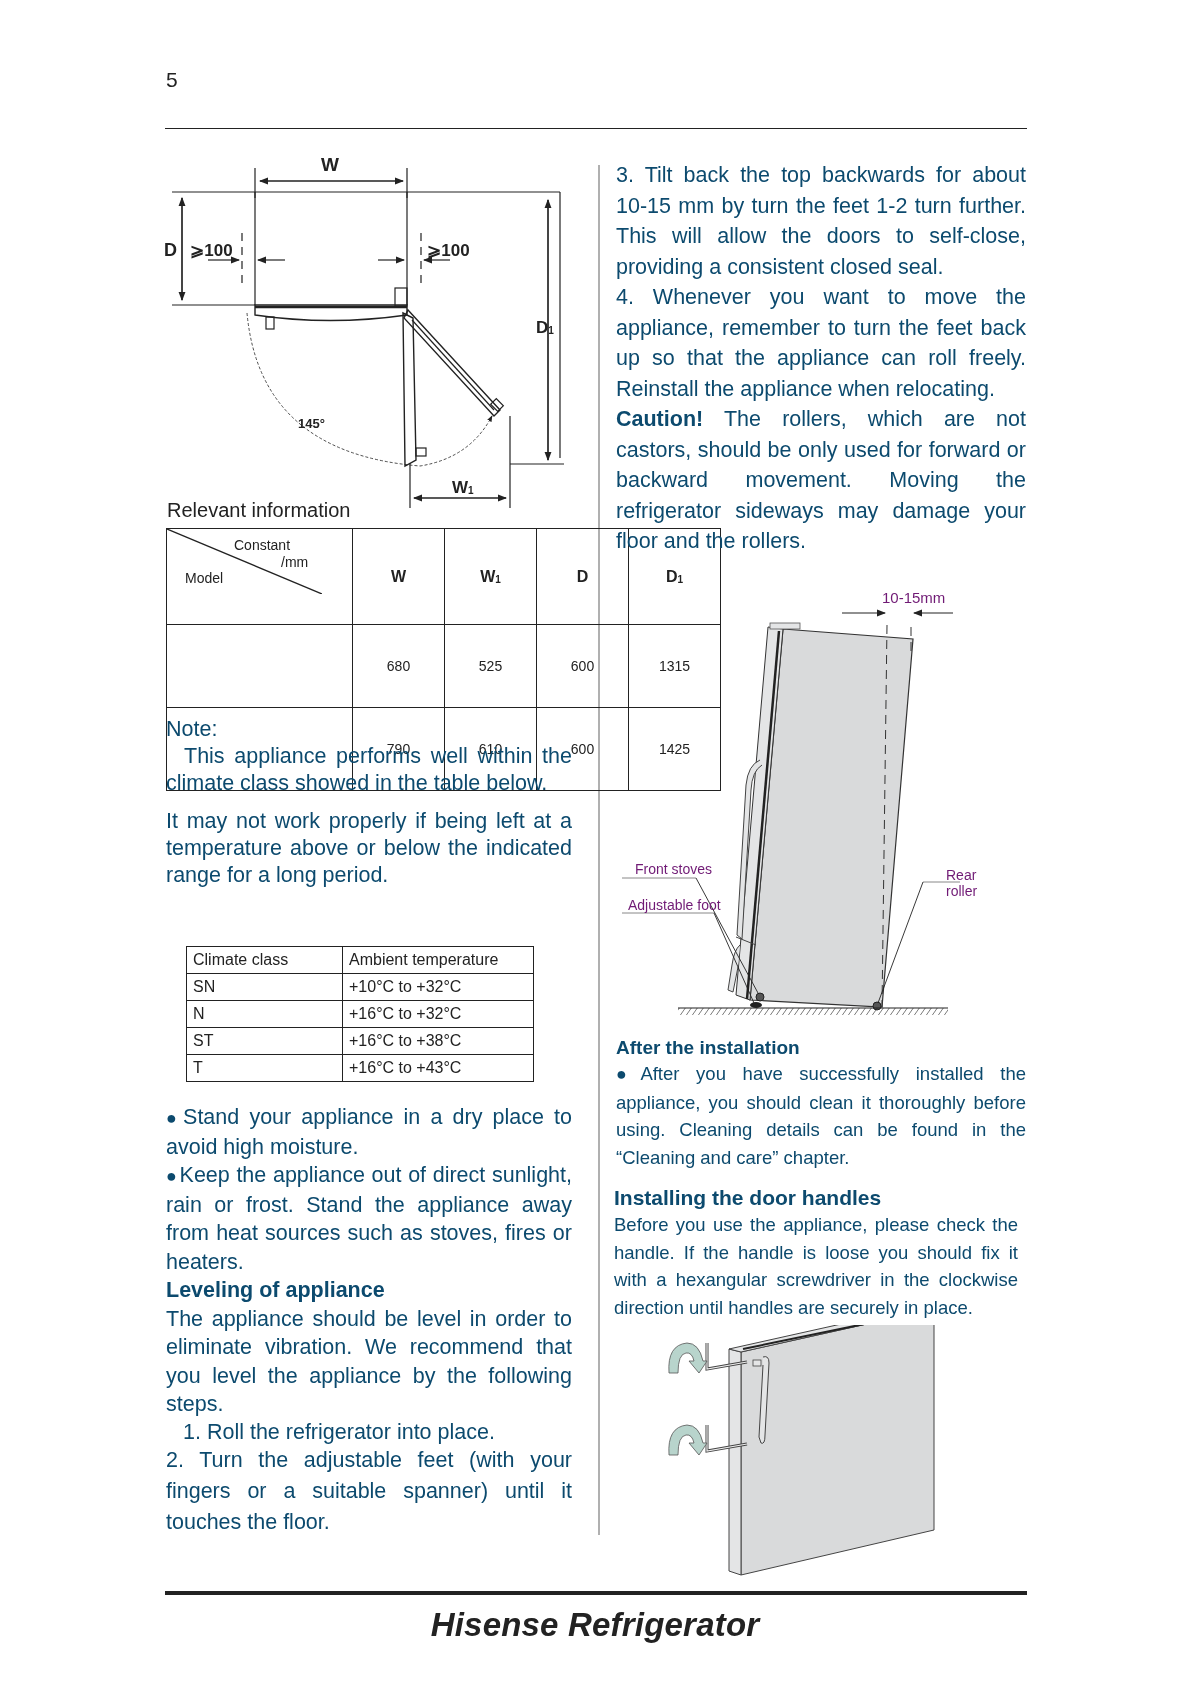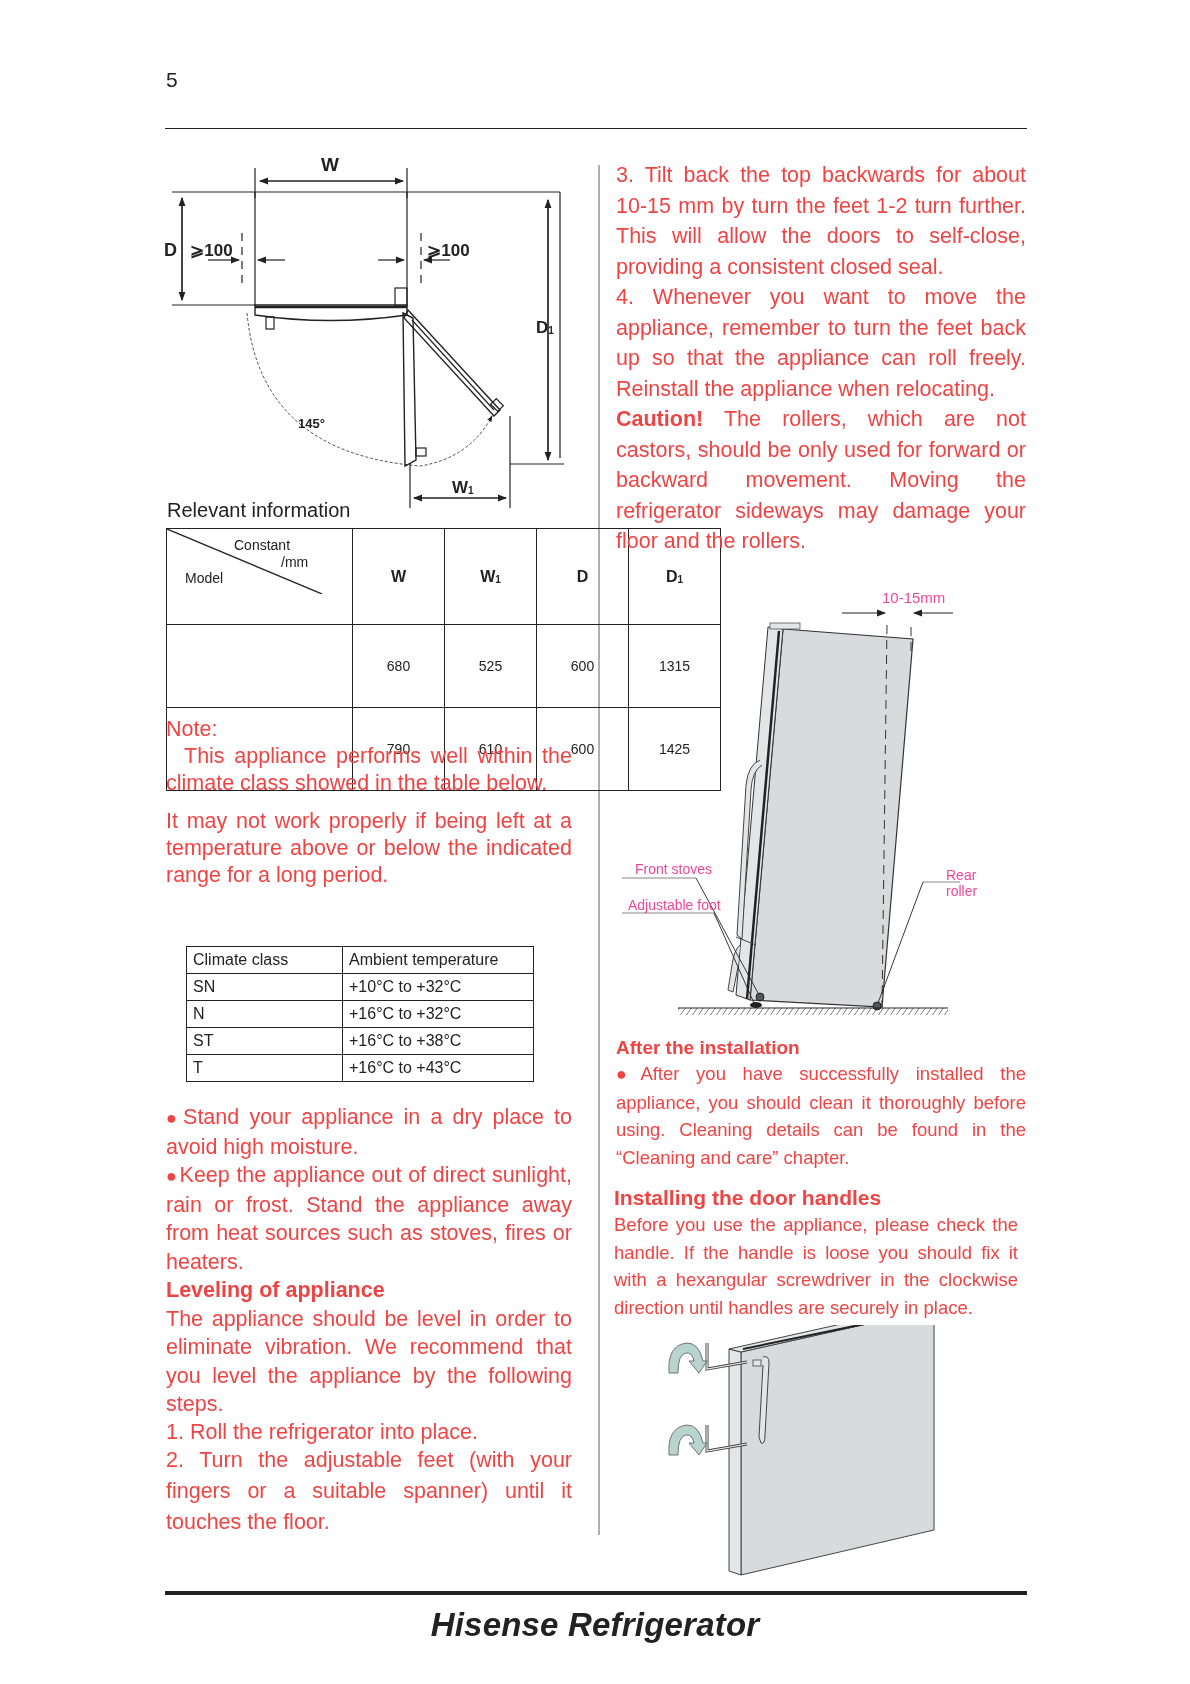--- a/index.html
+++ b/index.html
@@ -4,21 +4,21 @@
 <style>
   html, body { margin: 0; padding: 0; background: #ffffff; }
   body { width: 1190px; height: 1684px; position: relative; font-family: "Liberation Sans", sans-serif; color: #222; overflow: hidden; }
   .abs { position: absolute; }
   .page-num { left: 166px; top: 68px; font-size: 21px; color: #222; }
   .top-rule { left: 165px; top: 128px; width: 862px; height: 1px; background: #222; }
   .col-divider { left: 598px; top: 165px; width: 2px; height: 1370px; background: #b0b0b0; }
   .bottom-rule { left: 165px; top: 1591px; width: 862px; height: 4px; background: #222; }
   .brand { left: 0; width: 1190px; top: 1606px; text-align: center; font-size: 33px; font-weight: bold; font-style: italic; color: #222; letter-spacing: 0.2px; }
 
-  .para { font-size: 21.5px; line-height: 29px; text-align: justify; text-align-last: left; color: #ef4444; }
+  .para { font-size: 21.5px; line-height: 29px; text-align: justify; text-align-last: left; color: #0c4a6e; }
   .para p { margin: 0; }
   .heading { font-weight: bold; font-size: 21.5px; }
   .bullet::before { content: "\25CF"; font-size: 18px; margin-right: 2px; }
 
   
   .dim-table { left: 166px; top: 528px; border-collapse: collapse; font-size: 14px; }
   .dim-table td { border: 1.5px solid #222; text-align: center; padding: 15px; }
   .dim-table .hdr td { height: 65px; }
   .dim-table .row td { height: 52px; }
   .diag-cell { width: 155px; position: relative; }
@@ -28,21 +28,21 @@
   .diag-model { position: absolute; left: 18px; top: 41px; font-size: 14px; }
   .dim-h { font-weight: bold; font-size: 16px; width: 61px; }
   .sub { font-size: 10px; vertical-align: baseline; position: relative; top: 1px; }
 
   
   .climate-table { left: 186px; top: 946px; border-collapse: collapse; font-size: 16px; }
   .climate-table td { border: 1.5px solid #222; text-align: left; height: 26px; padding: 0 6px; }
   .climate-table .c1 { width: 143px; }
   .climate-table .c2 { width: 178px; }
 
-  .fig-label { font-size: 14px; color: #ec4899; }
+  .fig-label { font-size: 14px; color: #701a75; }
   .dim-label { font-weight: bold; color: #222; }
 </style>
 </head>
 <body>
 
 <div class="abs page-num">5</div>
 <div class="abs top-rule"></div>
 <div class="abs col-divider"></div>
 
 <div class="abs" style="left:160px; top:148px; width:430px; height:360px;">
@@ -175,21 +175,21 @@
     <td>+16°C to +43°C</td>
   </tr>
 </tbody>
   </table>
 
 <div class="abs para" style="left:166px; top:1103px; width:406px; line-height:28.5px;">
   <p class="bullet">Stand your appliance in a dry place to avoid high moisture.</p>
   <p class="bullet">Keep the appliance out of direct sunlight,  rain or frost. Stand the appliance away from heat sources such as stoves, fires or heaters.</p>
   <p class="heading">Leveling of appliance</p>
   <p>The appliance should be level in order to eliminate vibration. We recommend that you level the appliance by the following steps.</p>
-  <p style="line-height:26px;">1. Roll the refrigerator into place.</p>
+  <p style="line-height:26px;margin-left:17px;">1. Roll the refrigerator into place.</p>
   <p style="line-height:31px;">2. Turn the adjustable feet (with your fingers or a suitable spanner) until it touches the floor.</p>
 </div>
 
 <div class="abs para" style="left:616px; top:160px; width:410px; line-height:30.5px;">
   <p style="line-height:30.5px;">3. Tilt back the top backwards for about 10-15 mm by turn the feet 1-2 turn further. This will allow the doors to self-close, providing a consistent closed seal.</p>
   <p style="line-height:30.5px;">4. Whenever you want to move the appliance, remember to turn the feet back up so that the appliance can roll freely. Reinstall the appliance when relocating.</p>
   <p style="line-height:30.5px;"><span class="heading">Caution!</span><span> The rollers, which are not castors, should be only used for forward or backward movement. Moving the refrigerator sideways may damage your floor and the rollers.</span></p>
 </div>
 
 <div class="abs" style="left:620px; top:595px; width:340px; height:420px;">

